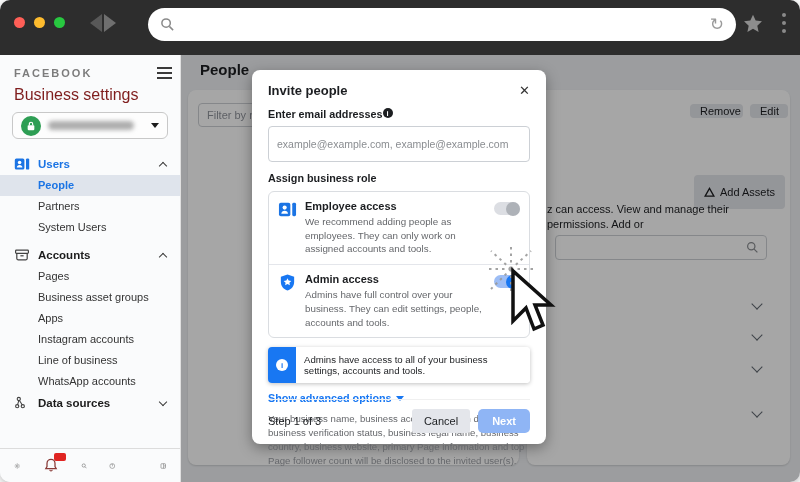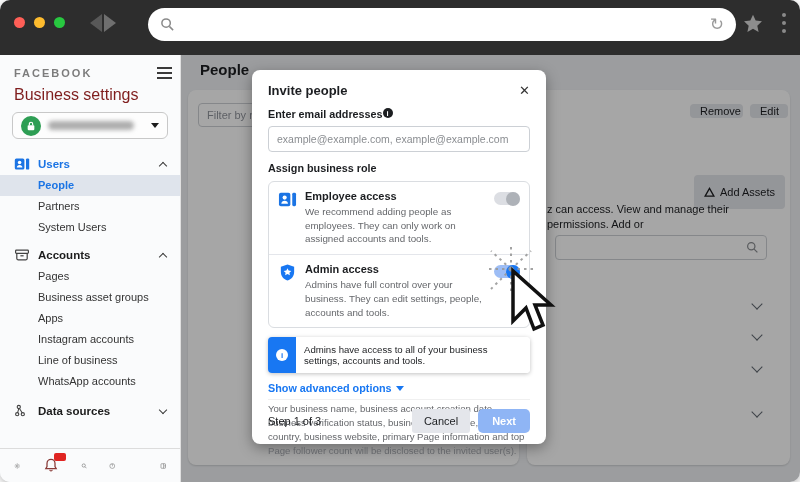--- a/index.html
+++ b/index.html
@@ -69,21 +69,21 @@
   .overlay { position:absolute; inset:0; background:rgba(0,0,0,.35); z-index:2; }
 
   
   .modal { position:absolute; left:71px; top:15px; width:294px; height:374px; background:#fff; border-radius:8px; z-index:3; box-shadow:0 4px 14px rgba(0,0,0,.35); padding:13px 16px 11px 16px; font-size:11px; color:#1c1e21; }
   .mhead { display:flex; justify-content:space-between; align-items:center; }
   .mtitle { font-size:13px; font-weight:bold; }
   .mclose { font-size:13px; color:#333; cursor:pointer; line-height:1; }
   .mdesc { margin-top:11px; font-size:10.8px; line-height:1.45; }
   .fieldlabel { margin-top:10px; font-weight:bold; font-size:10.8px; display:flex; align-items:flex-start; }
   .infodot { width:10px; height:10px; border-radius:50%; background:#1c1e21; color:#fff; font-size:7.5px; font-weight:bold; display:inline-flex; align-items:center; justify-content:center; }
-  .emailinput { margin-top:6px; width:100%; height:26px; border:1px solid #ccd0d5; border-radius:4px; font-size:10.5px; padding:0 8px; font-family:inherit; }
+  .emailinput { margin-top:6px; width:100%; height:36px; border:1px solid #ccd0d5; border-radius:4px; font-size:10.5px; padding:0 8px; font-family:inherit; }
   .emailinput::placeholder { color:#8a8d91; }
   .rolebox { margin-top:7px; border:1px solid #dadde1; border-radius:6px; }
   .rolerow { display:flex; padding:8px 9px; gap:8px; position:relative; }
   .rolerow + .rolerow { border-top:1px solid #e4e6eb; }
   .roletexts { flex:1; padding-right:26px; }
   .roletitle { font-weight:bold; font-size:11px; margin-bottom:3px; }
   .roledesc { font-size:9.8px; color:#65676b; line-height:1.4; }
   .toggle { position:absolute; right:9px; top:10px; width:26px; height:13px; border-radius:7px; }
   .toggle .knob { position:absolute; top:-0.5px; width:14px; height:14px; border-radius:50%; }
   .toggle.off { background:#dcdee3; } .toggle.off .knob { right:0; background:#aeb2b8; }
@@ -185,21 +185,21 @@
           <span class="lbl">Accounts</span>
           <span class="chev up"></span>
         </div>
         <div class="navitem">Pages</div>
         <div class="navitem">Business asset groups</div>
         <div class="navitem">Apps</div>
         <div class="navitem">Instagram accounts</div>
         <div class="navitem">Line of business</div>
         <div class="navitem">WhatsApp accounts</div>
 
-        <div class="navhead" style="margin-top:8px">
+        <div class="navhead" style="margin-top:0">
           <svg width="16" height="16" viewBox="0 0 20 20">
               <circle cx="6" cy="5" r="2" fill="none" stroke="#424242" stroke-width="1.4"></circle>
               <circle cx="4" cy="14" r="2" fill="none" stroke="#424242" stroke-width="1.4"></circle>
               <circle cx="11" cy="14" r="2" fill="none" stroke="#424242" stroke-width="1.4"></circle>
               <line x1="6" y1="7" x2="4.5" y2="12" stroke="#424242" stroke-width="1.3"></line>
               <line x1="6.8" y1="6.8" x2="10.2" y2="12.3" stroke="#424242" stroke-width="1.3"></line>
             </svg>
           <span class="lbl">Data sources</span>
           <span class="chev down"></span>
         </div>

